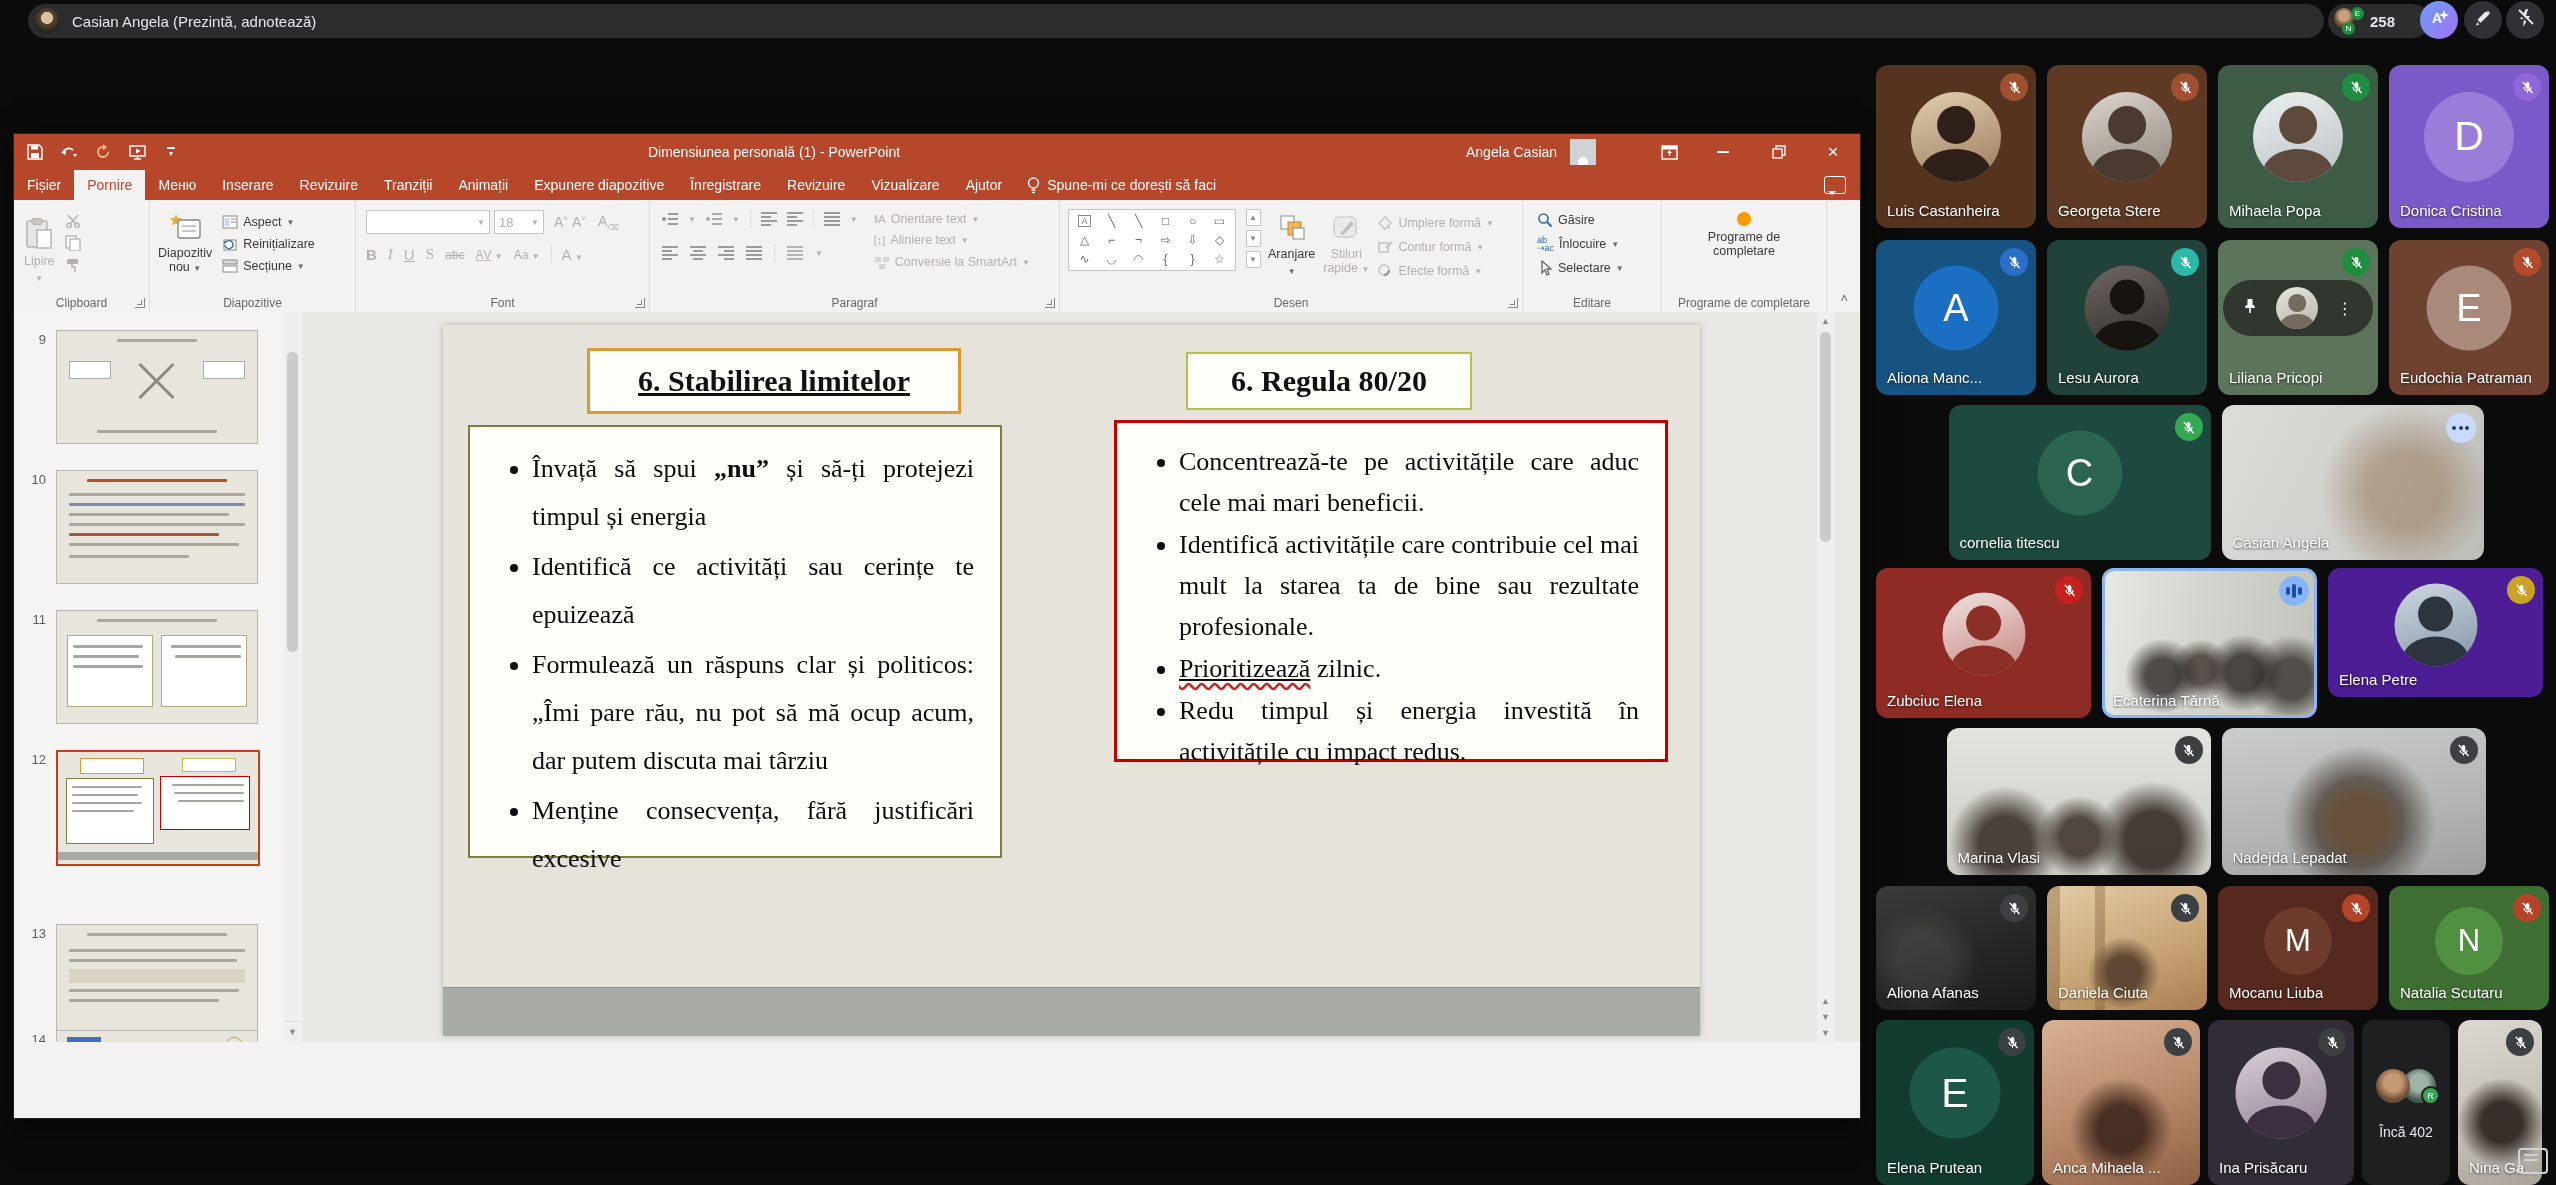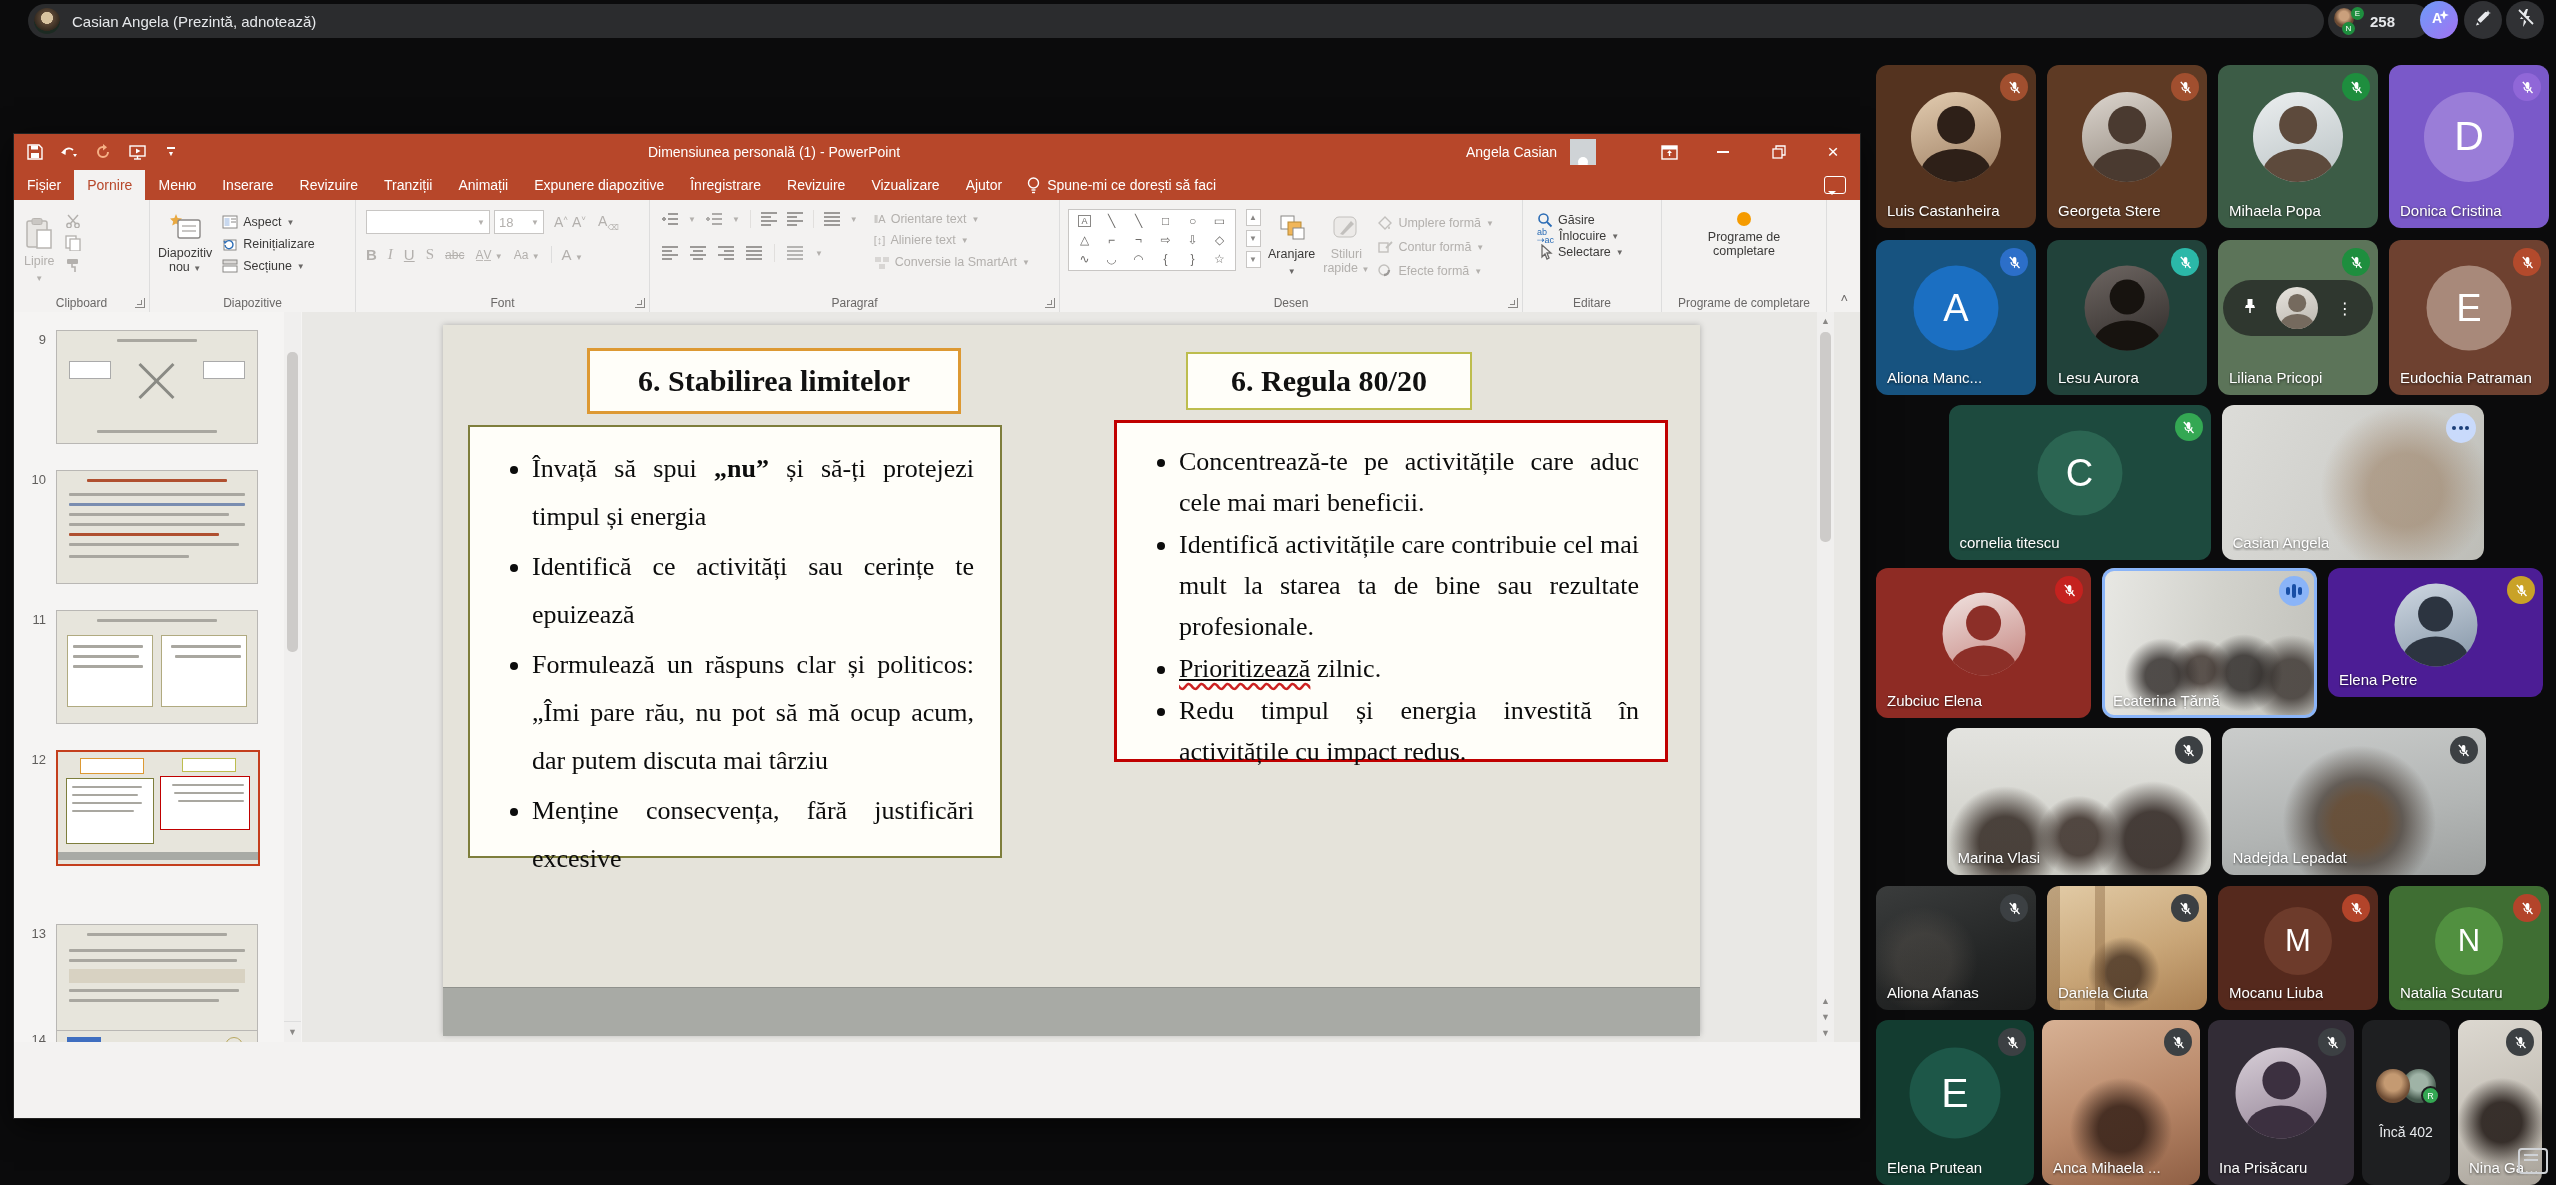--- a/index.html
+++ b/index.html
@@ -82,21 +82,21 @@
   #thumb-scroll{position:absolute;left:270px;top:0;width:17px;height:100%;background:#f0efee;}
   #thumb-scroll .thumbbar{position:absolute;left:3px;top:40px;width:11px;height:300px;background:#cdcbc9;border-radius:5px;}
   #thumb-scroll .sbtn{position:absolute;left:0;bottom:0;width:17px;height:20px;background:#f0efee;color:#8a8886;font-size:9px;
     display:flex;align-items:center;justify-content:center;border-top:1px solid #ddd;}
   
   #editor{position:absolute;left:288px;top:0;width:1536px;height:100%;background:#e9e8e5;}
   #slide{position:absolute;left:141px;top:13px;width:1257px;height:710px;background:#e5e3da;
     box-shadow:0 0 6px rgba(0,0,0,.25);font-family:"Liberation Serif",serif;}
   .titlebox{position:absolute;background:#fffef9;display:flex;align-items:center;justify-content:center;
     font-weight:bold;font-size:30px;color:#111;}
-  #lt-box{left:144px;top:23px;width:368px;height:60px;border:3px solid #dd9933;}
+  #lt-box{left:144px;top:23px;width:368px;height:60px;border:3px solid #dd9933;text-decoration:underline;}
   #rt-box{left:743px;top:27px;width:282px;height:54px;border:2px solid #bdbd4e;}
   .contentbox{position:absolute;background:#fffef9;box-sizing:border-box;}
   #lc-box{left:25px;top:100px;width:534px;height:433px;border:2px solid #7e7e3c;}
   #rc-box{left:671px;top:95px;width:554px;height:342px;border:3px solid #c00000;}
   .contentbox ul{margin:0;padding:18px 26px 0 62px;}
   .contentbox li{font-size:26px;color:#0c0c0c;text-align:justify;}
   #lc-box li{line-height:48px;margin-bottom:2px;}
   #rc-box li{line-height:41px;margin-bottom:1px;}
   .bold{font-weight:bold;}
   .uw{text-decoration:underline;}
@@ -531,21 +531,21 @@
             <span>Efecte formă</span>
               <span class="dd dis">▼</span>
           </div>
         </div>
       </div>
       <div class="rlabel"><span>Desen</span></div>
       <div class="launcher"></div>
     </div>
 
     <div class="rgroup" style="width:139px;">
-      <div style="display:flex;flex-direction:column;gap:0;padding:12px 0 0 14px;">
+      <div style="display:flex;flex-direction:column;gap:8px;padding:12px 0 0 14px;">
         <div class="smallrow">
           <svg class="ic16" viewBox="0 0 16 16">
               <circle cx="6.5" cy="6.5" r="4.5" fill="none" stroke="#2b6cb5" stroke-width="1.6"></circle>
               <line x1="10" y1="10" x2="14.5" y2="14.5" stroke="#2b6cb5" stroke-width="1.8"></line>
             </svg>
           <span>Găsire</span>
         </div>
         <div class="smallrow">
           <span style="font-size:9px;color:#2b6cb5;line-height:8px;display:inline-block;">ab<br>⇢ac</span>
           <span>Înlocuire</span>

